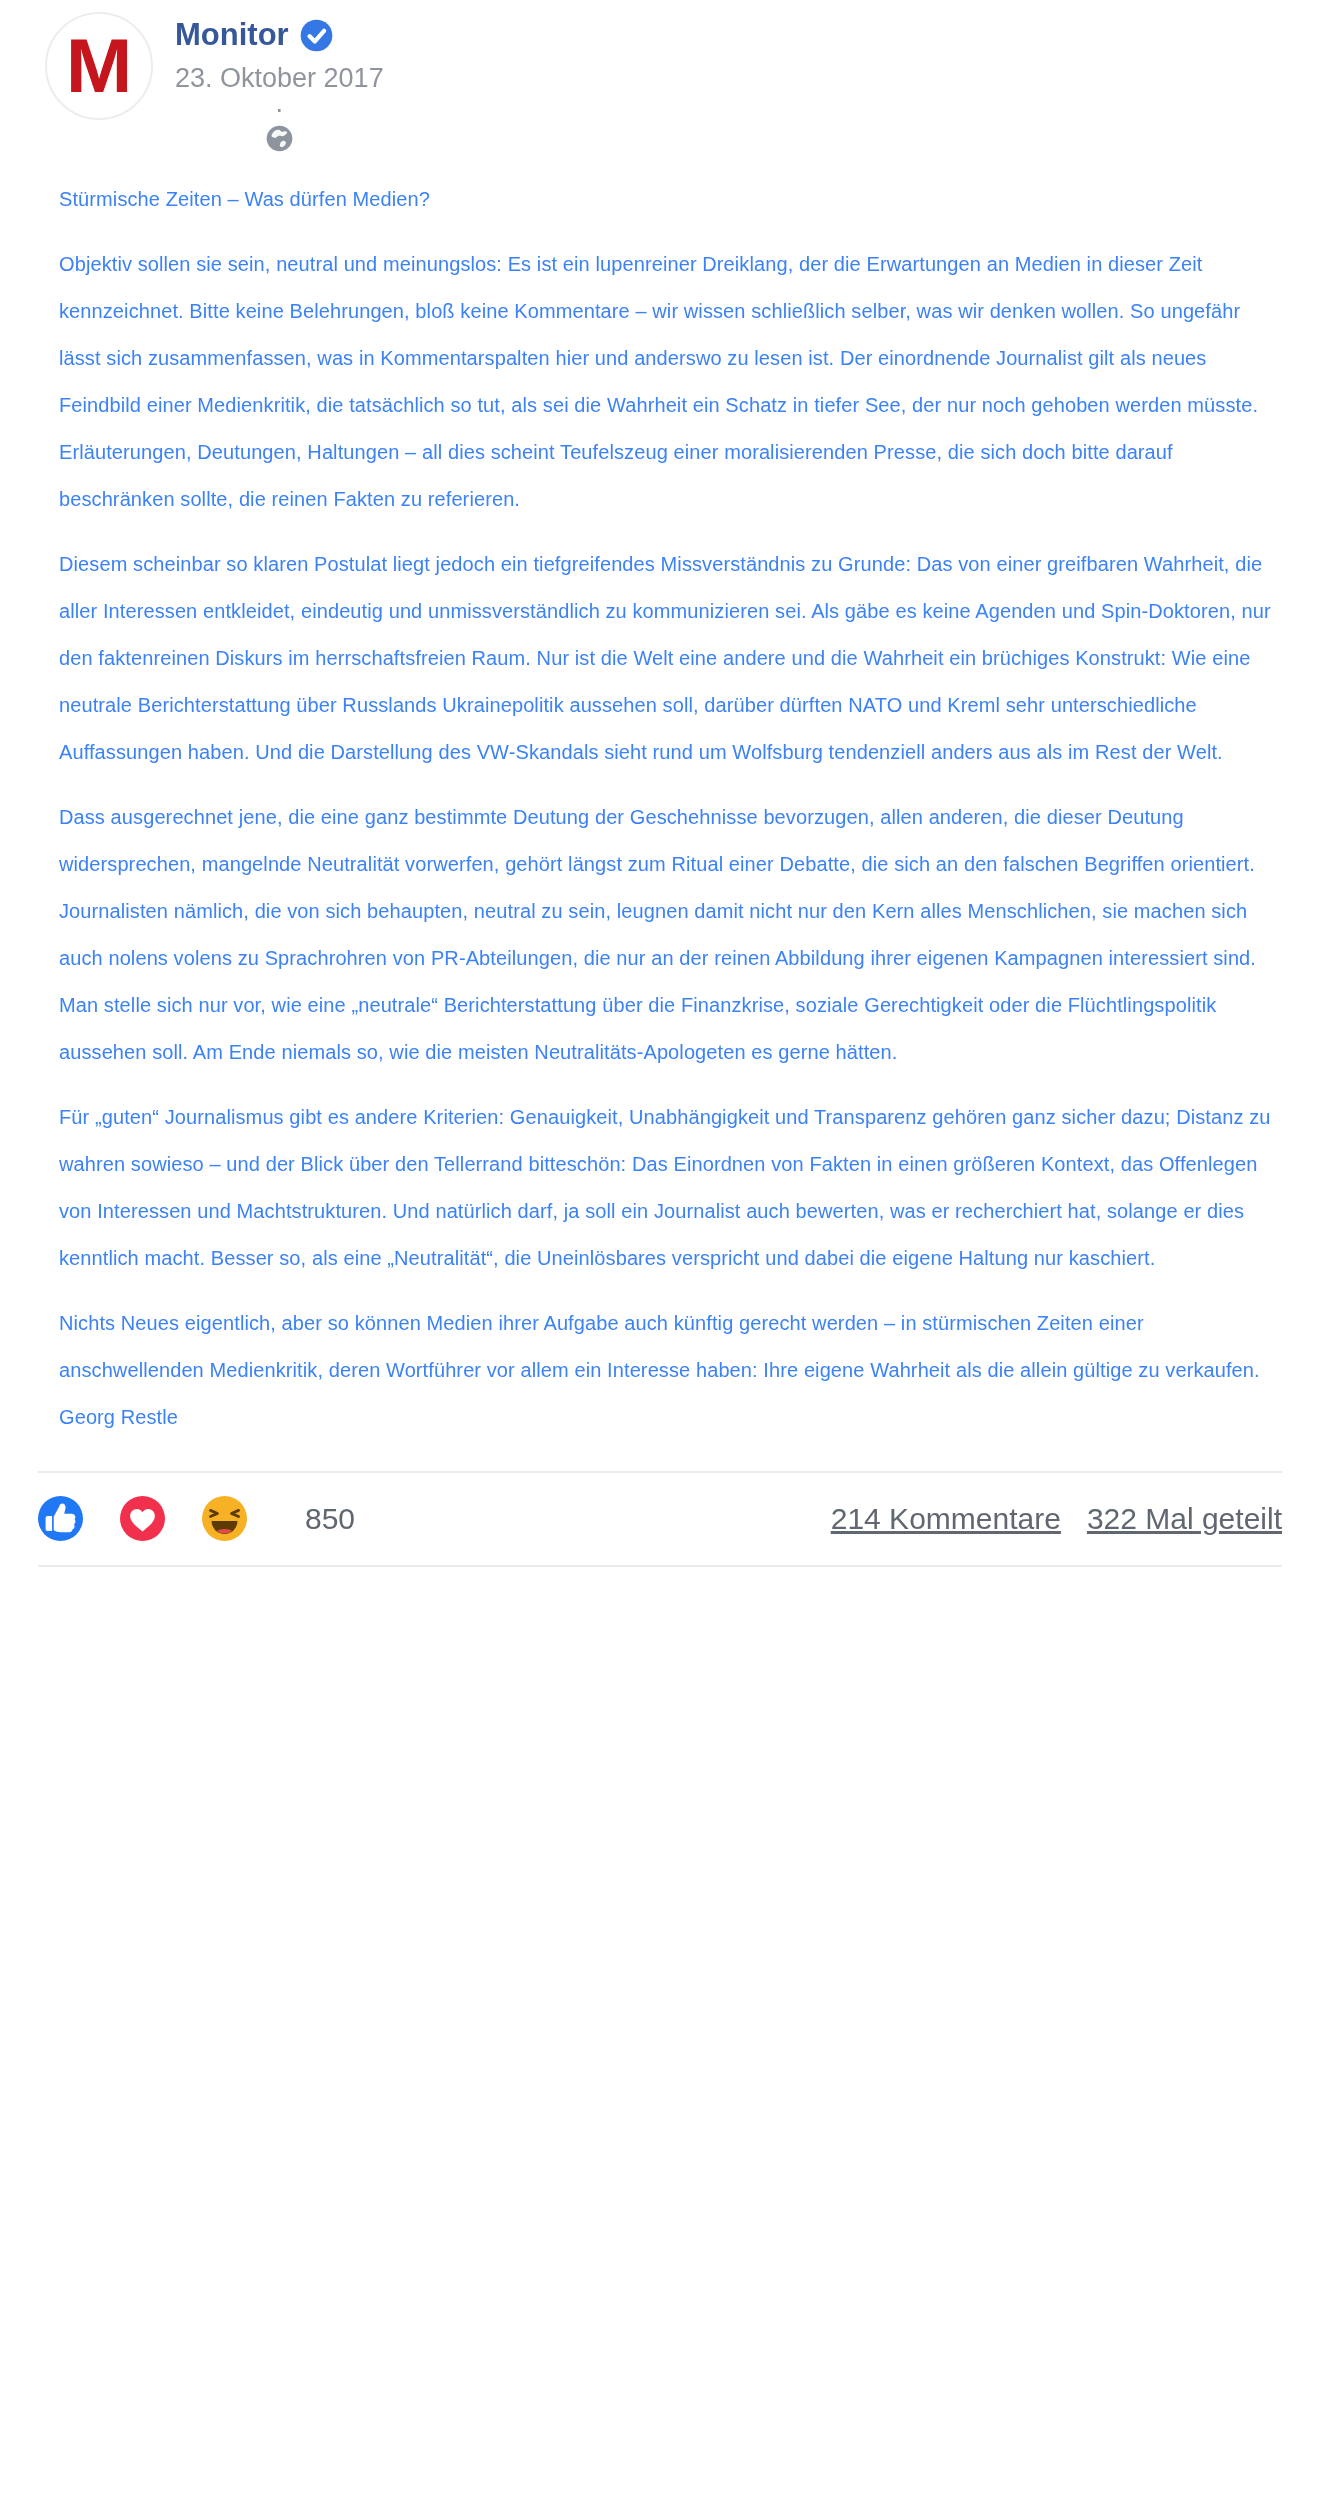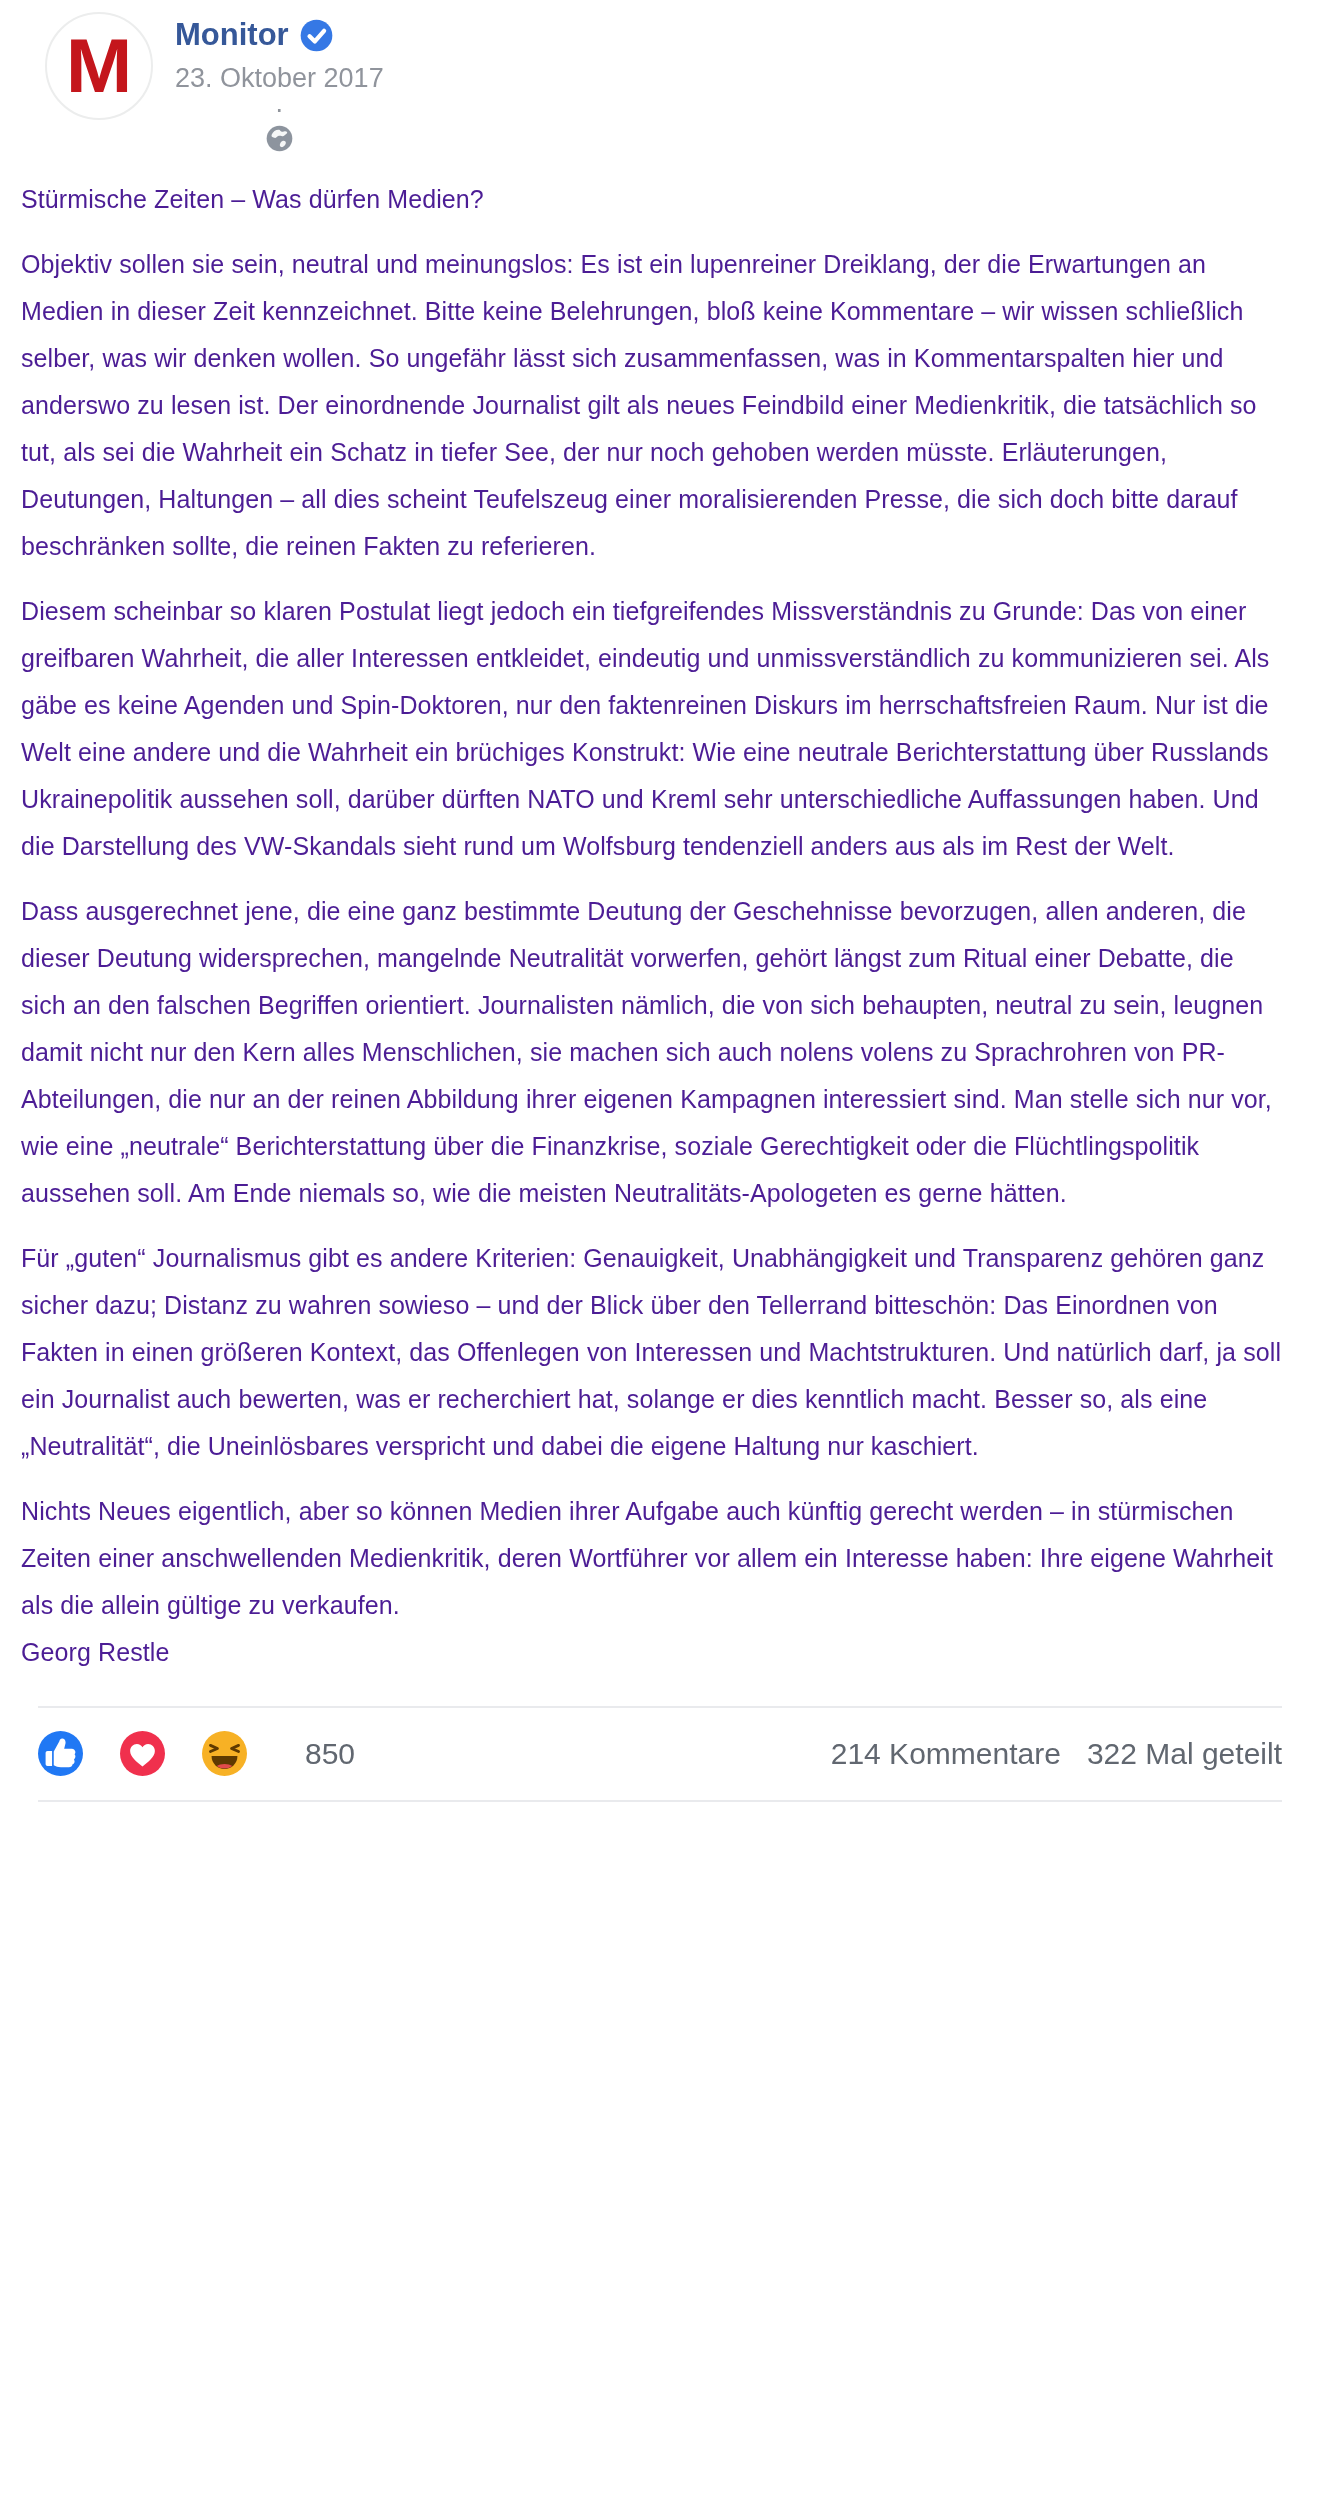--- a/index.html
+++ b/index.html
@@ -57,24 +57,24 @@
     align-items: center;
     color: #90949c;
     font-size: 27px;
     flex-direction: column;
   }
   .date-sep { margin: 0 8px; }
   .globe { width: 27px; height: 27px; display: inline-block; }
 
   
   .post-body {
-    padding: 24px 38px 0 21px;
-    font-size: 25px;
+    padding: 24px 38px 0 59px;
+    font-size: 20px;
     line-height: 47px;
-    color: #4c1d95;
+    color: #3b82f6;
     letter-spacing: 0.1px;
   }
   .post-body p { margin: 0 0 18px 0; }
   .post-body p:last-child { margin-bottom: 0; }
 
   
   .footer {
     margin: 30px 38px 0 38px;
     border-top: 2px solid #e9eaed;
     border-bottom: 2px solid #e9eaed;
@@ -103,21 +103,21 @@
     font-size: 30px;
     color: #616770;
     cursor: pointer;
   }
   .footer-meta {
     display: flex;
     align-items: center;
     font-size: 30px;
     color: #616770;
   }
-  .footer-meta .meta-item { cursor: pointer; }
+  .footer-meta .meta-item { cursor: pointer; text-decoration: underline; }
   .footer-meta .meta-item + .meta-item { margin-left: 26px; }
 
   .spacer-bottom { height: 8px; }
 </style>
 </head>
 <body>
 
 <div class="page">
 
   <div class="header">

